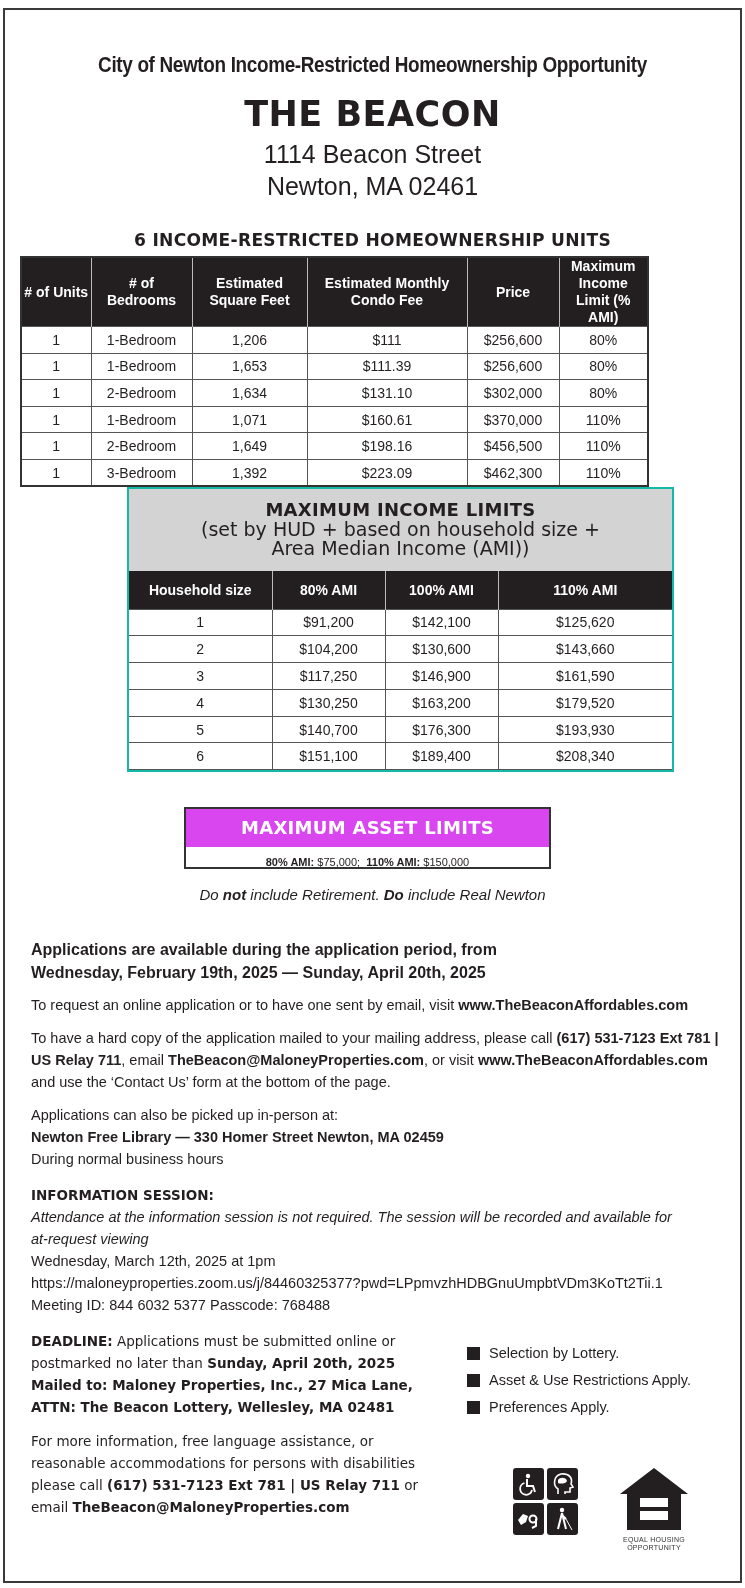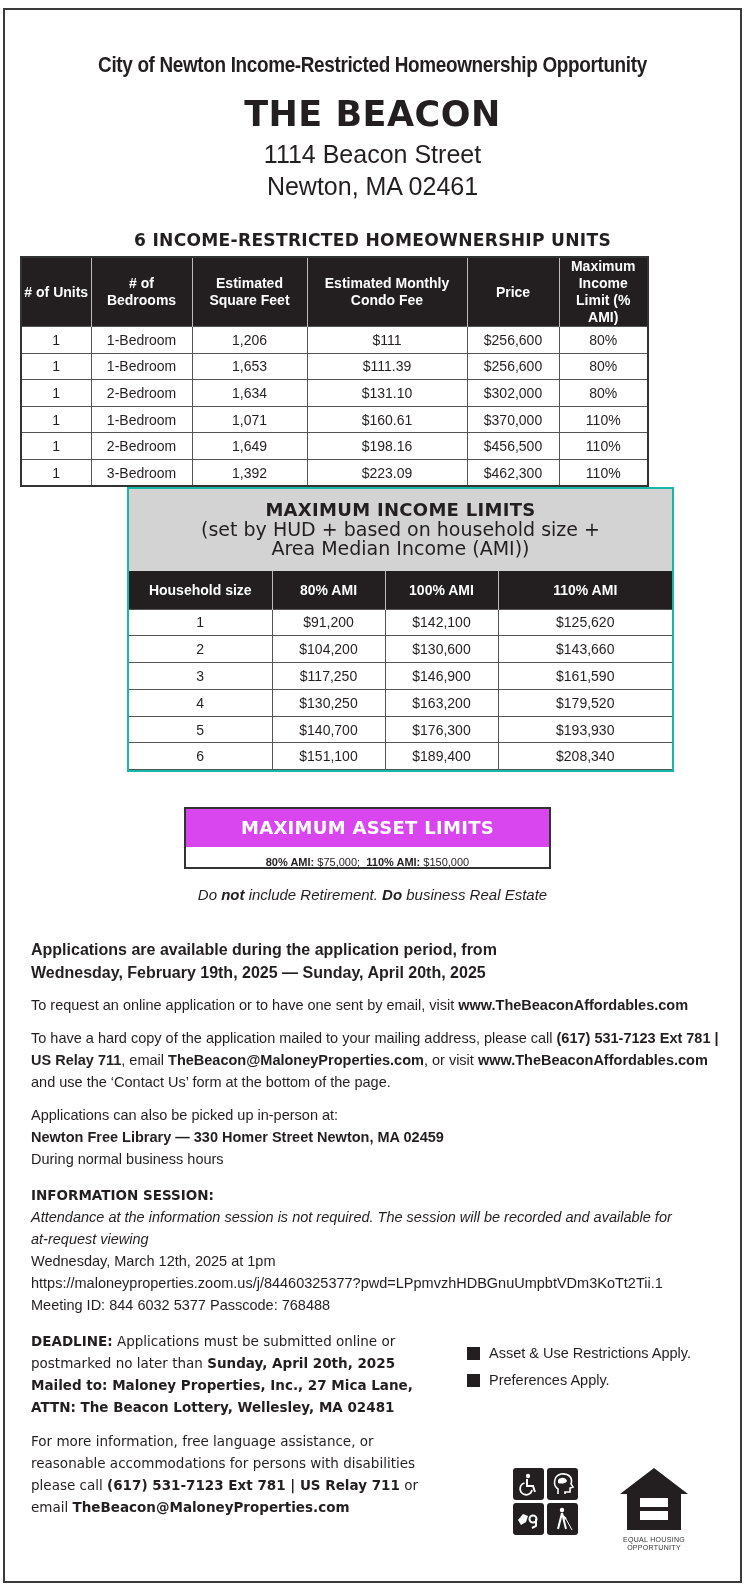--- a/index.html
+++ b/index.html
@@ -195,21 +195,21 @@
     <span>$75,000;</span>
     &nbsp;<span class="b">110% AMI:</span>
     <span>$150,000</span>
   </div>
 </div>
 <div class="asset-note">
   <span>Do</span>
   <span class="b">not</span>
   <span>include Retirement.</span>
   <span class="b">Do</span>
-  <span>business Real Estate</span>
+  <span>include Real Newton</span>
 </div>
 
 <div class="para apps-period">
   <div>Applications are available during the application period, from</div>
   <div>Wednesday, February 19th, 2025 — Sunday, April 20th, 2025</div>
 </div>
 
 <div class="para online">
   <span>To request an online application or to have one sent by email, visit</span>
   <span class="b">www.TheBeaconAffordables.com</span>
@@ -239,20 +239,24 @@
 
 <div class="para deadline">
   <span class="b">DEADLINE:</span>
   <span>Applications must be submitted online or postmarked no later than</span>
   <span class="b">Sunday, April 20th, 2025</span>
   <div class="b">Mailed to: Maloney Properties, Inc., 27 Mica Lane,</div>
   <div class="b">ATTN: The Beacon Lottery, Wellesley, MA 02481</div>
 </div>
 
 <div class="bullets">
+  <div class="bullet">
+      <span class="sq"></span>
+      <span>Selection by Lottery.</span>
+    </div>
   <div class="bullet">
       <span class="sq"></span>
       <span>Asset &amp; Use Restrictions Apply.</span>
     </div>
   <div class="bullet">
       <span class="sq"></span>
       <span>Preferences Apply.</span>
     </div>
 </div>
 

